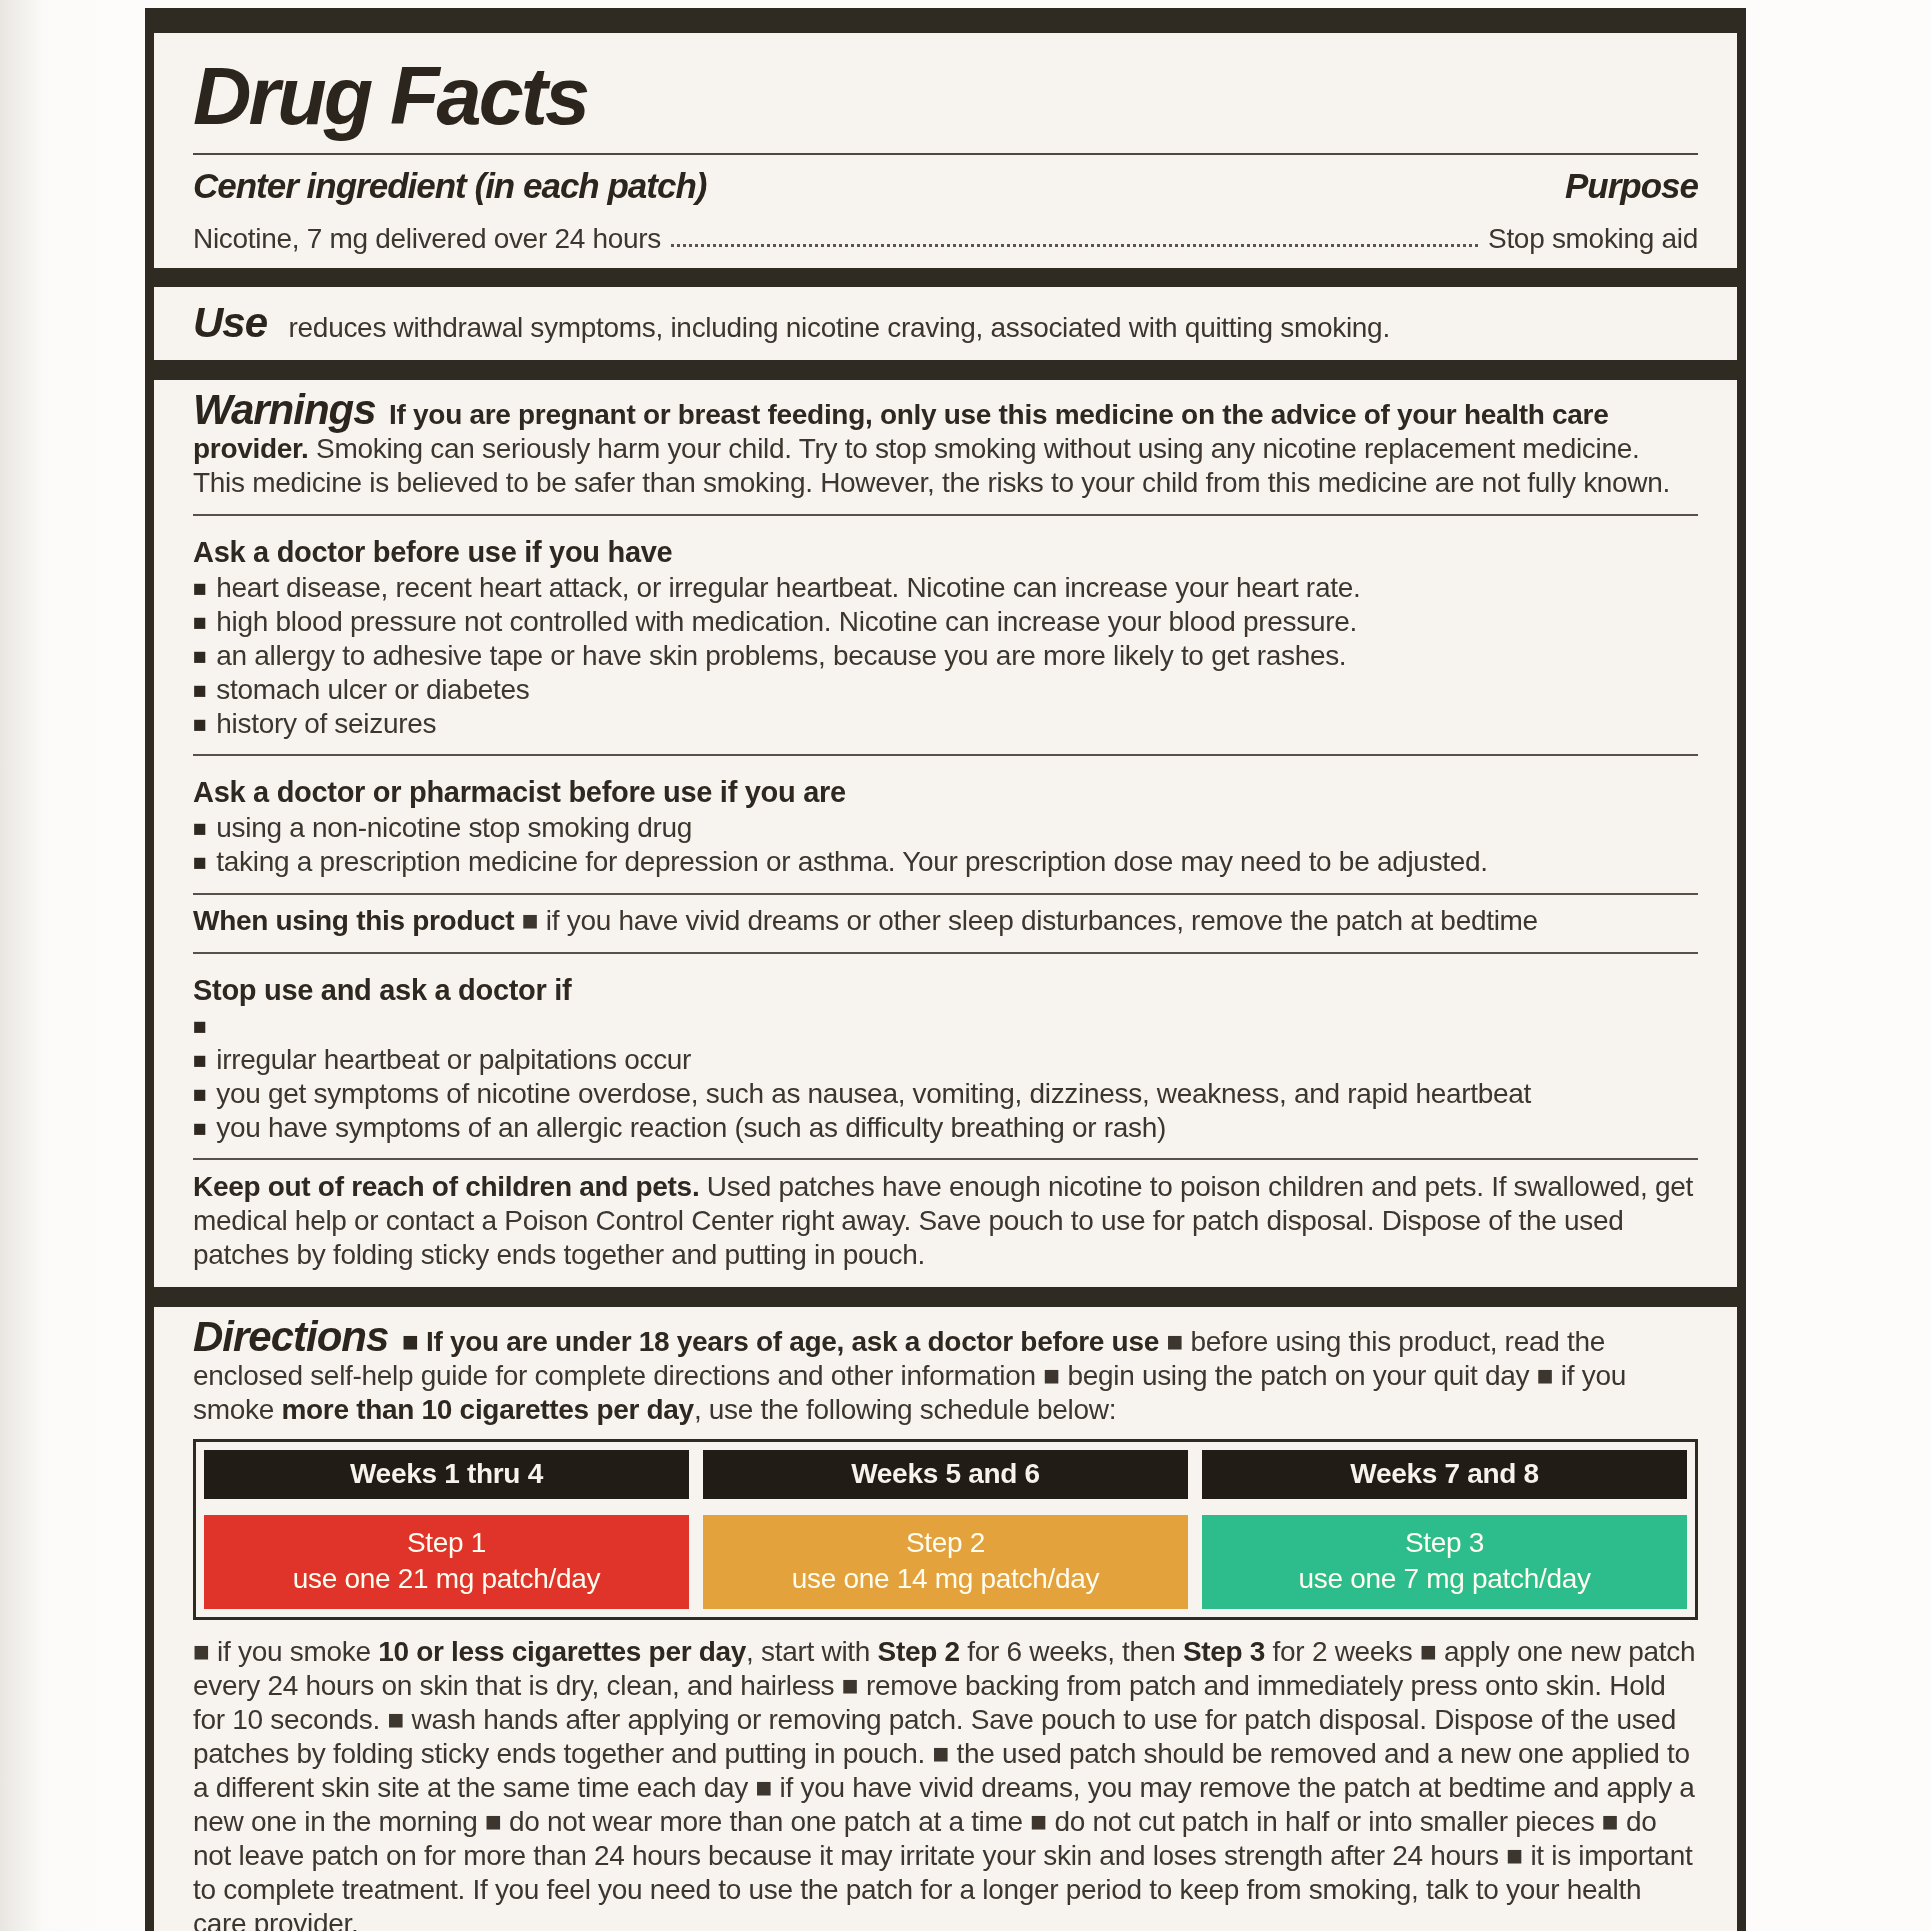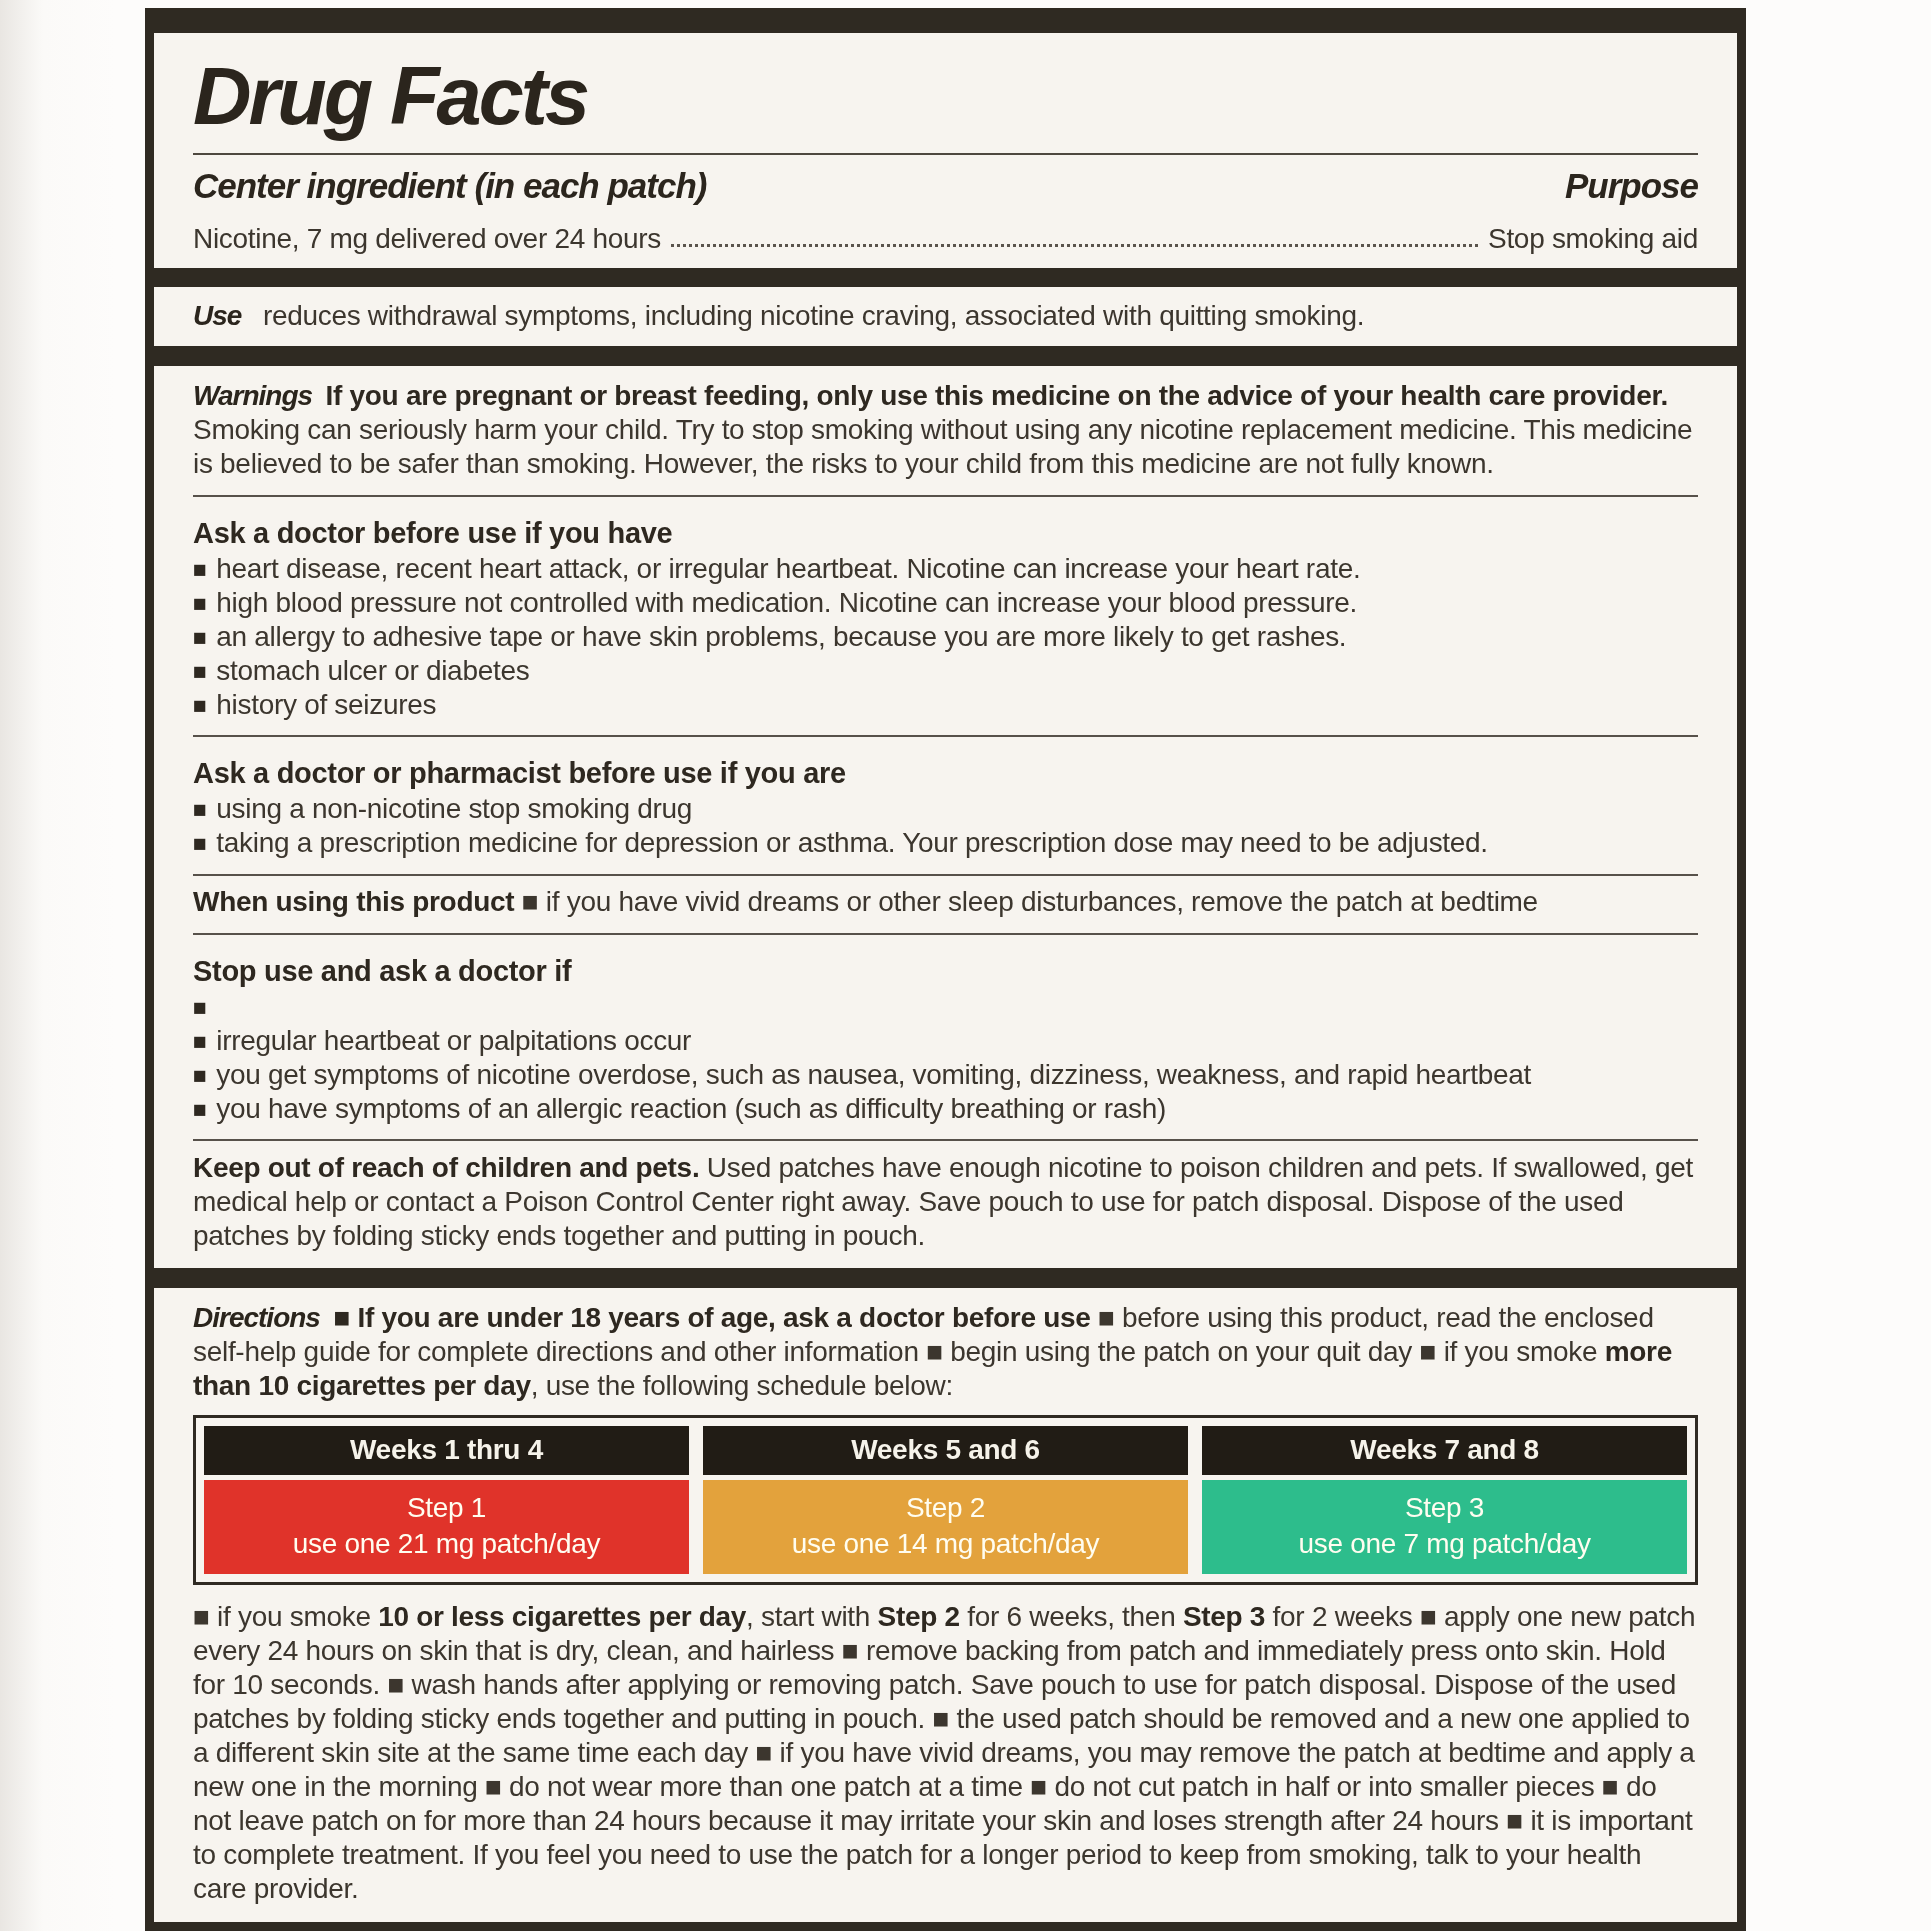--- a/index.html
+++ b/index.html
@@ -25,39 +25,39 @@
   .sec{padding:11.6px 39px 13.5px 39px;}
   .bar{height:19.3px;background:#2f2a22;}
   .rule{border-top:2.9px solid #4e483f;margin:0 39px;}
   .rule2{border-top:2.9px solid #57514a;margin:13.5px 0 9.7px 0;}
 
   .title{
     font-size:81px;font-weight:700;font-style:italic;
     letter-spacing:-2.9px;color:#2b251d;line-height:1.05;
     padding:9.7px 0 13.5px 0;
   }
-  .h1i{font-size:28px;font-weight:700;font-style:italic;color:#2b251d;letter-spacing:-1px;margin-right:13.5px;}
+  .h1i{font-size:42px;font-weight:700;font-style:italic;color:#2b251d;letter-spacing:-1px;margin-right:13.5px;}
   .h2i{font-size:35px;font-weight:700;font-style:italic;color:#2b251d;letter-spacing:-1px;}
   .subhead{font-size:29px;font-weight:700;color:#2e2820;line-height:37px;margin-top:18px;}
   .para,.body{font-size:28px;line-height:34px;color:#3c362e;margin:8px;}
   .para{margin:1.9px 0;}
   .b{font-weight:700;color:#2e2820;}
 
   .heads{display:flex;justify-content:space-between;align-items:baseline;}
   .dotrow{display:flex;align-items:flex-end;margin-top:15.4px;font-size:28px;line-height:33px;justify-content:space-between;}
   .leader{flex:1;border-bottom:3.9px dotted #5a544c;margin:0 9.7px 7.7px 9.7px;}
 
   .li{display:flex;align-items:flex-start;font-size:28px;line-height:34px;}
   .li .sq{margin-right:9.7px;font-size:23px;line-height:34px;color:#2e2820;}
 
   .schedule{
     border:3.9px solid #2f2a22;background:#f7f4ef;
     display:flex;gap:13.5px;padding:7.7px;margin:11.6px 0 15.4px 0;
   }
-  .schedule .col{flex:1;display:flex;flex-direction:column;gap:5px;}
+  .schedule .col{flex:1;display:flex;flex-direction:column;gap:16px;}
   .wk{
     background:#211c15;color:#f6f3ea;font-weight:700;font-size:28px;
     text-align:center;padding:8.7px 3.9px;
   }
   .cell{
     text-align:center;color:#fffdf0;font-weight:400;font-size:28px;line-height:36px;
     padding:9.7px 5.8px 12.6px 5.8px;
   }
 </style>
 </head>

